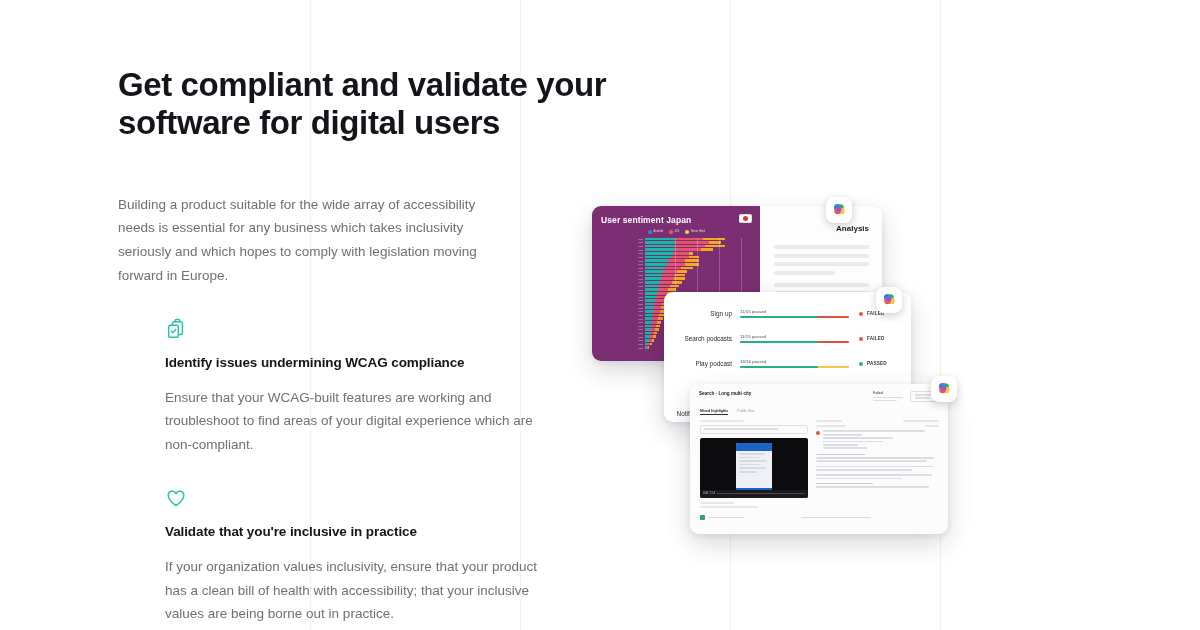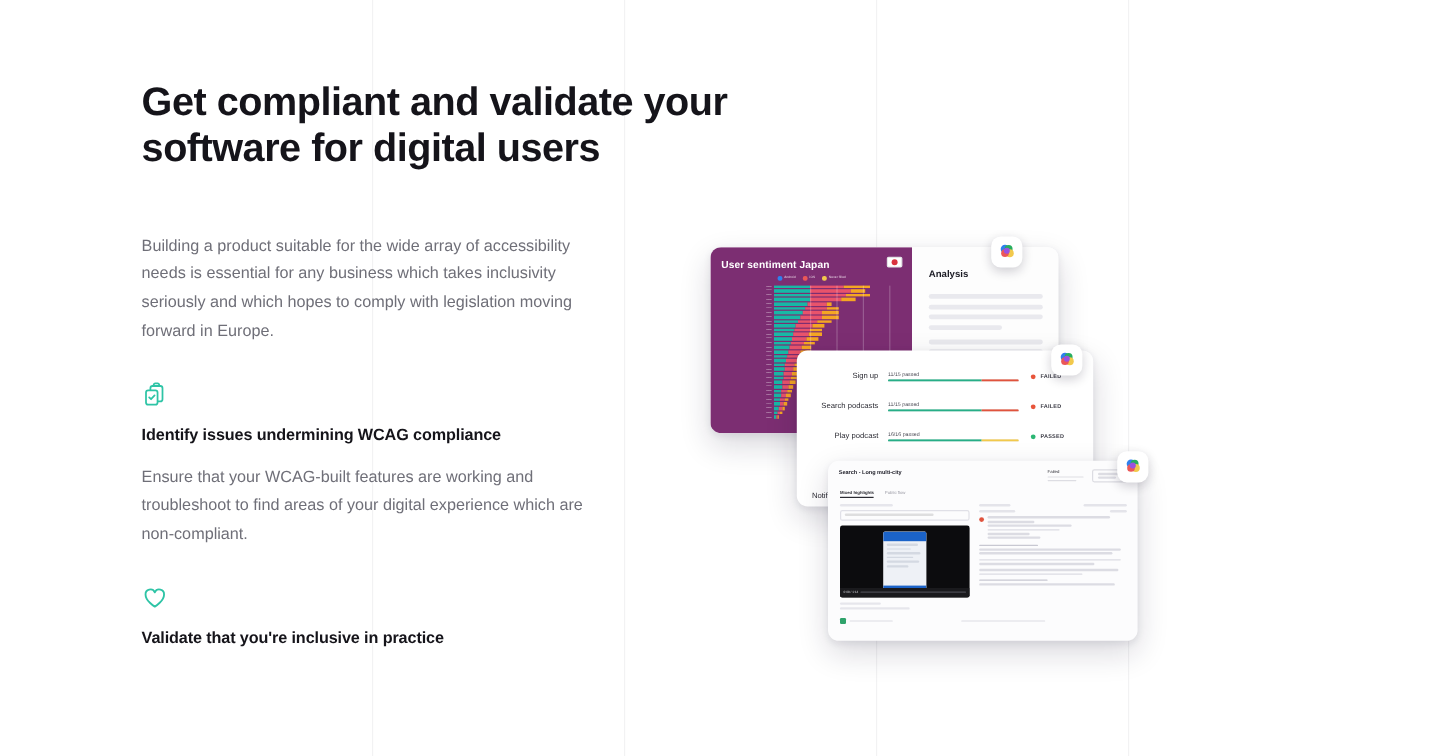--- a/index.html
+++ b/index.html
@@ -22,21 +22,21 @@
   .headline {
     font-size: 33px; line-height: 1.16; font-weight: 700;
     color: #15141a; letter-spacing: -0.4px; width: 620px;
   }
 
   .lede {
     margin-top: 50px; width: 390px;
     font-size: 13.5px; line-height: 1.76; color: #6f6f78;
   }
 
-  .feature { margin-top: 30px; width: 392px; }
+  .feature { margin-top: 30px; width: 392px; margin-left: 47px; }
   .feature-icon { display: block; height: 22px; margin-bottom: 15px; }
   .feature-title {
     font-size: 13.5px; font-weight: 700; color: #15141a;
     letter-spacing: -0.1px; margin-bottom: 16px;
   }
   .feature-body { font-size: 13.5px; line-height: 1.76; color: #6f6f78; }
 
   
   .collage { position: absolute; left: 580px; top: 180px; width: 420px; height: 380px; }
 
@@ -57,21 +57,21 @@
   .lg i { width: 3.5px; height: 3.5px; border-radius: 50%; display: block; }
   .lg span { font-size: 2.6px; color: #e9d6e6; letter-spacing: .1px; }
 
   .barchart { margin-top: 4px; position: relative; height: 106px; }
   .vgrid { position: absolute; top: 0; bottom: 4px; width: .5px; background: rgba(255,255,255,.22); }
   .brow { display: flex; align-items: center; height: 2.7px; margin-bottom: .95px; }
   .blabel { width: 44px; text-align: right; padding-right: 2px;
             font-size: 1.8px; color: #e8d9e6; white-space: nowrap; overflow: hidden; }
   .bseg { height: 2.7px; }
 
-  .sent-right { flex: 1; background: #fdfdfd; padding: 18px 13px 10px 14px; }
+  .sent-right { flex: 1; background: #fdfdfd; padding: 18px 13px 10px 14px; text-align: right; }
   .analysis-title { font-size: 8px; font-weight: 700; color: #1b1b24; margin-bottom: 12px; }
   .sk { height: 4px; border-radius: 2px; background: #e9e9ee; margin-bottom: 4.5px; }
 
   
   .card-tests { left: 84px; top: 112px; width: 247px; height: 130px; padding: 9px 0 0 0; }
   .trow { display: flex; align-items: center; height: 25px; padding: 0 8px 0 0; }
   .tname { width: 76px; text-align: right; padding-right: 8px;
            font-size: 6.4px; color: #2b2b33; line-height: 1.15; }
   .tmeter { flex: 1; }
   .tpassed { font-size: 4.4px; color: #4b4b55; margin-bottom: 1.6px; }
@@ -157,20 +157,21 @@
       <p class="feature-body">Ensure that your WCAG-built features are working and troubleshoot to find areas of your digital experience which are non-compliant.</p>
     </div>
 
     <div class="feature">
       <span class="feature-icon">
         <svg width="22" height="22" viewBox="0 0 24 24" fill="none" stroke="#2ec4a6" stroke-width="1.7" stroke-linecap="round" stroke-linejoin="round">
           <path d="M12 20.2S3.6 15 3.6 9.3A4.4 4.4 0 0 1 12 7.2a4.4 4.4 0 0 1 8.4 2.1c0 5.7-8.4 10.9-8.4 10.9z"></path>
         </svg>
       </span>
       <div class="feature-title">Validate that you're inclusive in practice</div>
+      <p class="feature-body">If your organization values inclusivity, ensure that your product has a clean bill of health with accessibility; that your inclusive values are being borne out in practice.</p>
     </div>
   </div>
 
   <div class="collage">
 
     <div class="leader" style="left:246px; top:30px; width:30px; height:1.2px;"></div>
     <div class="leader" style="left:275px; top:30px; width:1.2px; height:90px;"></div>
     <div class="leader" style="left:296px; top:120px; width:1.2px; height:88px;"></div>
 
     <div class="card card-sentiment">

